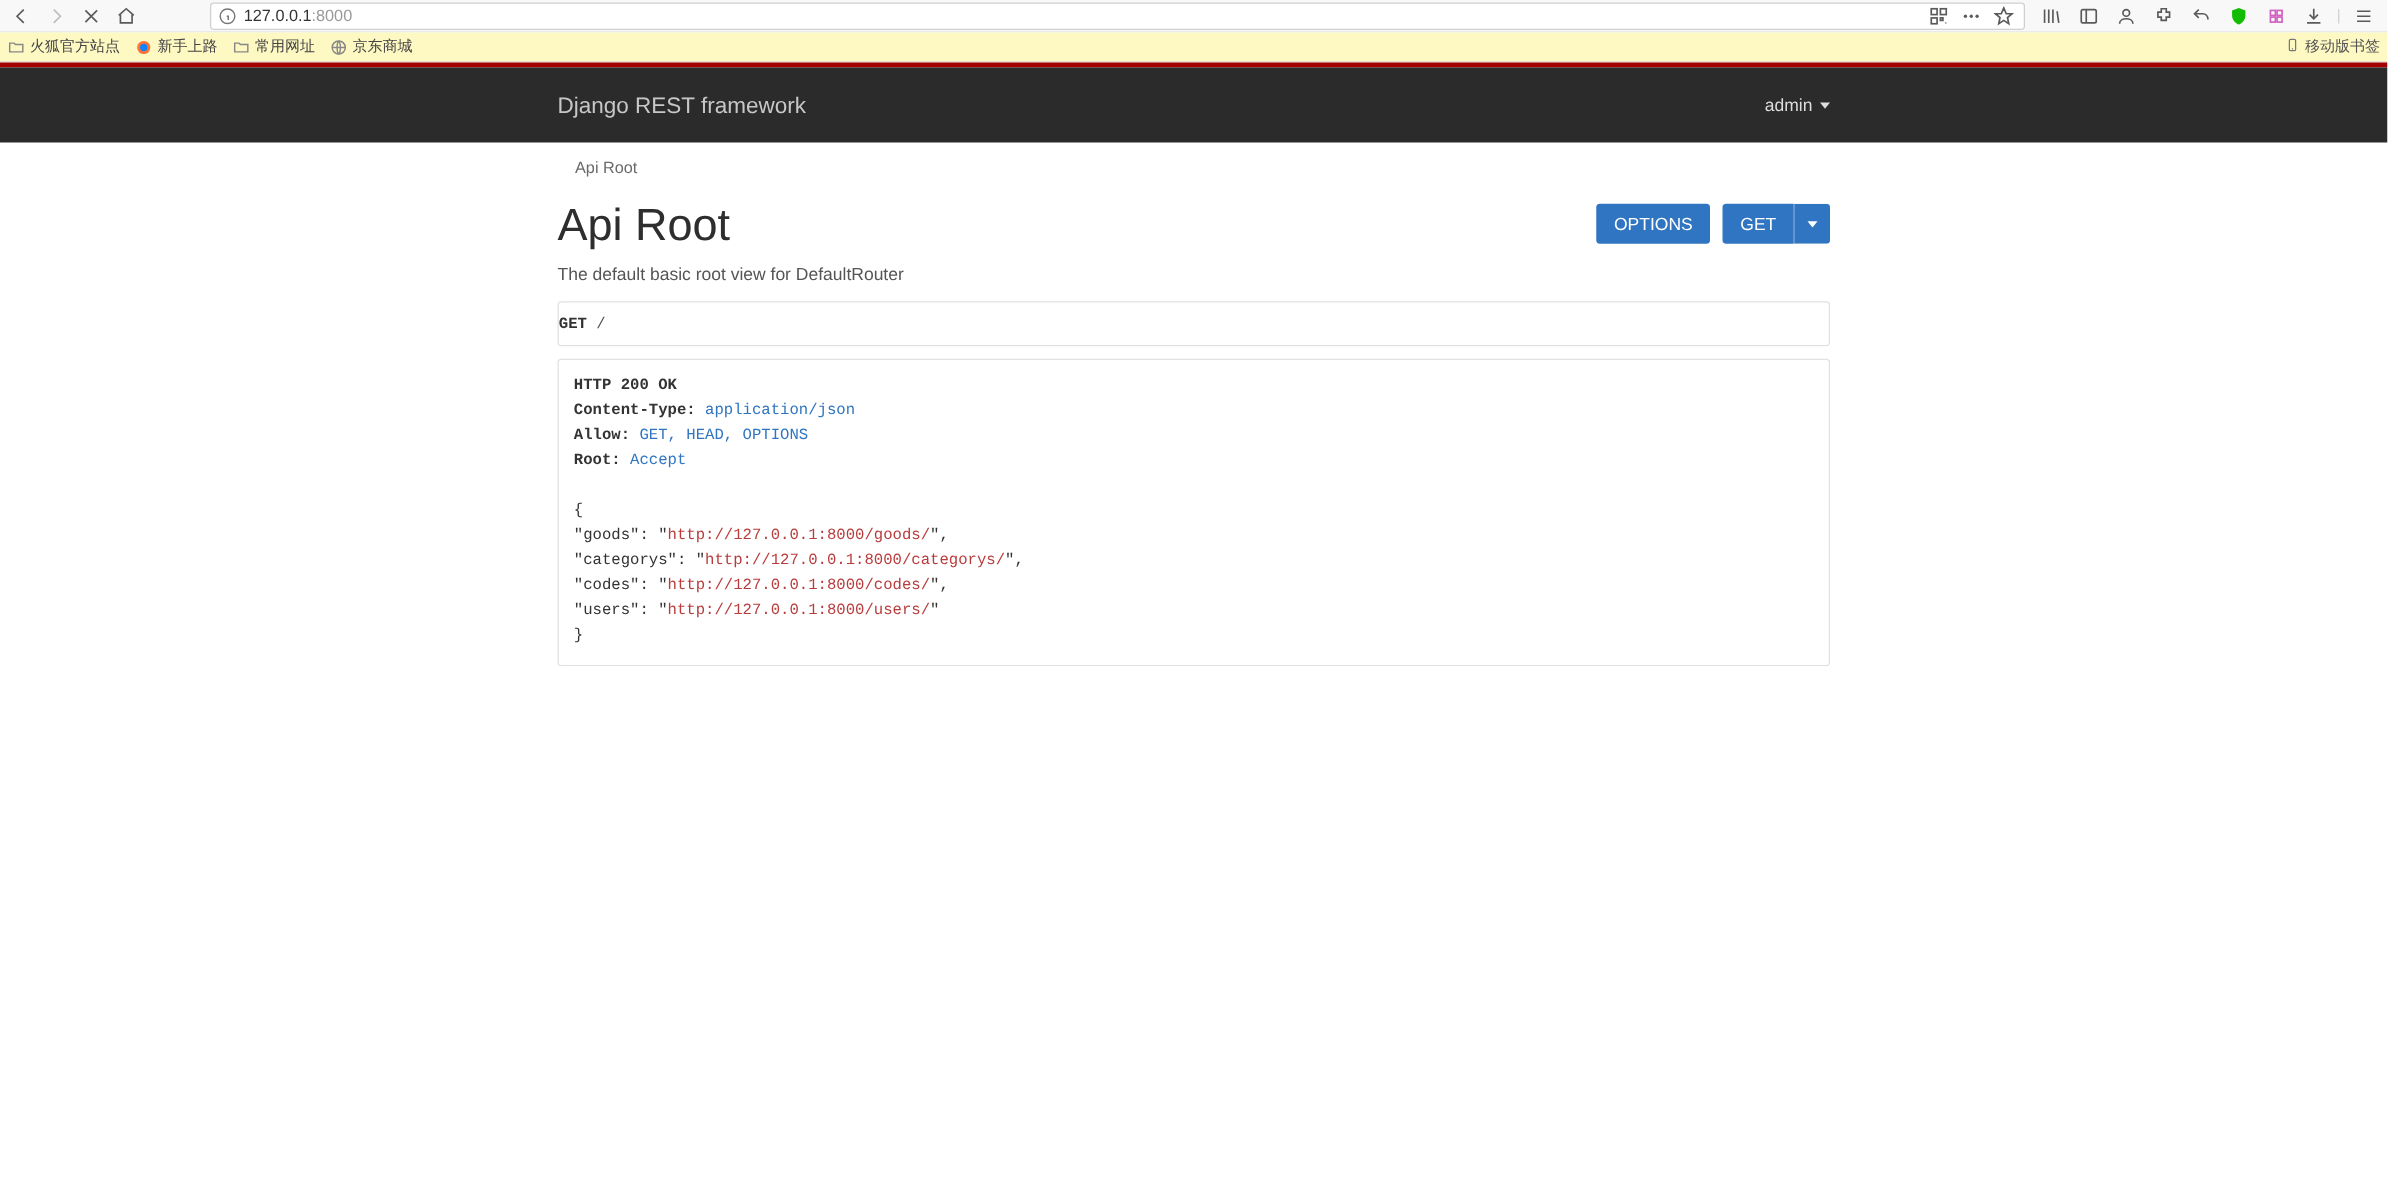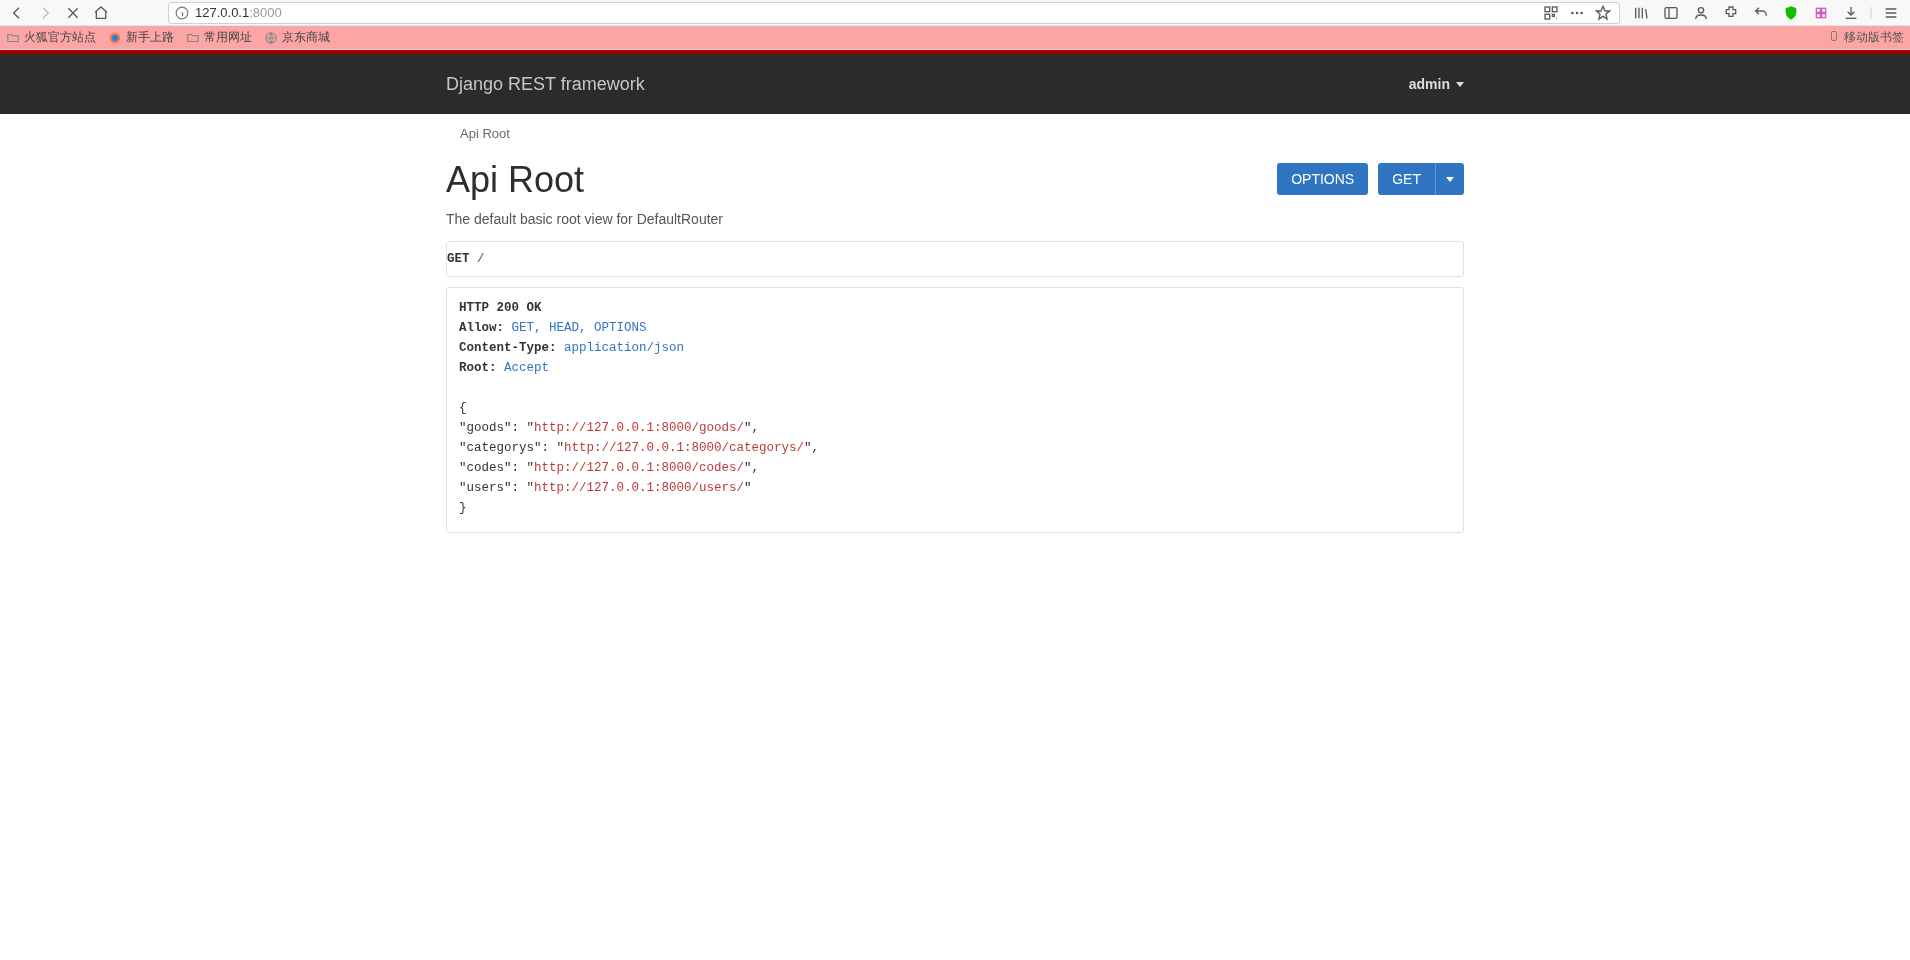--- a/index.html
+++ b/index.html
@@ -41,21 +41,21 @@
   .url-text .dim { color: #9a9a9a; }
   .url-right { display:flex; align-items:center; gap:6px; color:#6a6a6a; }
   .toolbar-right { display:flex; align-items:center; gap:4px; margin-left: auto; padding-right: 2px; }
   .toolbar-right .tb-btn { color:#5a5a5a; }
   .shield-green svg { color:#12bc00; }
 
   
   .bookmarks-bar {
     height: 24px;
     display:flex;
-    background:#fca5a5;
+    background:#fef9c3;
     border-bottom:1px solid #d8d8d8;
     padding:0 6px;
     gap:12px;
     font-size:12px;
     color:#444;
   }
   .bookmark-item { display:flex; align-items:center; gap:4px; cursor:pointer; }
   .bookmark-item .bm-icon { display:inline-flex; color:#888; }
   .bookmarks-right { margin-left:auto; display:flex; align-items:center; gap:4px; color:#555; }
   .bm-mobile-icon svg { width:12px;height:14px; color:#777; }
@@ -84,21 +84,20 @@
   }
   .brand {
     font-size:18px;
     color:#c7c7c7;
   }
   .user-right {
     display:flex; align-items:center; gap:6px;
     color:#ddd;
     font-size:14px;
     cursor:pointer;
-    font-weight:bold;
   }
   .user-right .caret { width:0;height:0;border-left:4px solid transparent;border-right:4px solid transparent;border-top:5px solid #ddd; display:inline-block; }
 
   .breadcrumb {
     padding: 12px 14px;
     color:#6a6a6a;
     font-size:13px;
   }
 
   .page-header {
@@ -369,26 +368,26 @@
   <p class="subtitle">The default basic root view for DefaultRouter</p>
 
   <div class="request-line">
     <span class="method">GET</span>
     <span>/</span>
   </div>
 
   <div class="response-block">
     <div class="status">HTTP 200 OK</div>
     <div>
+      <span class="hdr-label">Content-Type:</span>
+      <span class="hdr-val-link">application/json</span>
+    </div>
+    <div>
       <span class="hdr-label">Allow:</span>
       <span class="hdr-val-link">GET, HEAD, OPTIONS</span>
-    </div>
-    <div>
-      <span class="hdr-label">Content-Type:</span>
-      <span class="hdr-val-link">application/json</span>
     </div>
     <div>
       <span class="hdr-label">Root:</span>
       <span class="hdr-val-link">Accept</span>
     </div>
     <br>
     <div id="json-body">{<br>    <span class="json-key">"goods"</span>: "<a class="json-link" href="#">http://127.0.0.1:8000/goods/</a>",<br>    <span class="json-key">"categorys"</span>: "<a class="json-link" href="#">http://127.0.0.1:8000/categorys/</a>",<br>    <span class="json-key">"codes"</span>: "<a class="json-link" href="#">http://127.0.0.1:8000/codes/</a>",<br>    <span class="json-key">"users"</span>: "<a class="json-link" href="#">http://127.0.0.1:8000/users/</a>"<br>}</div>
   </div>
 
 </div>

